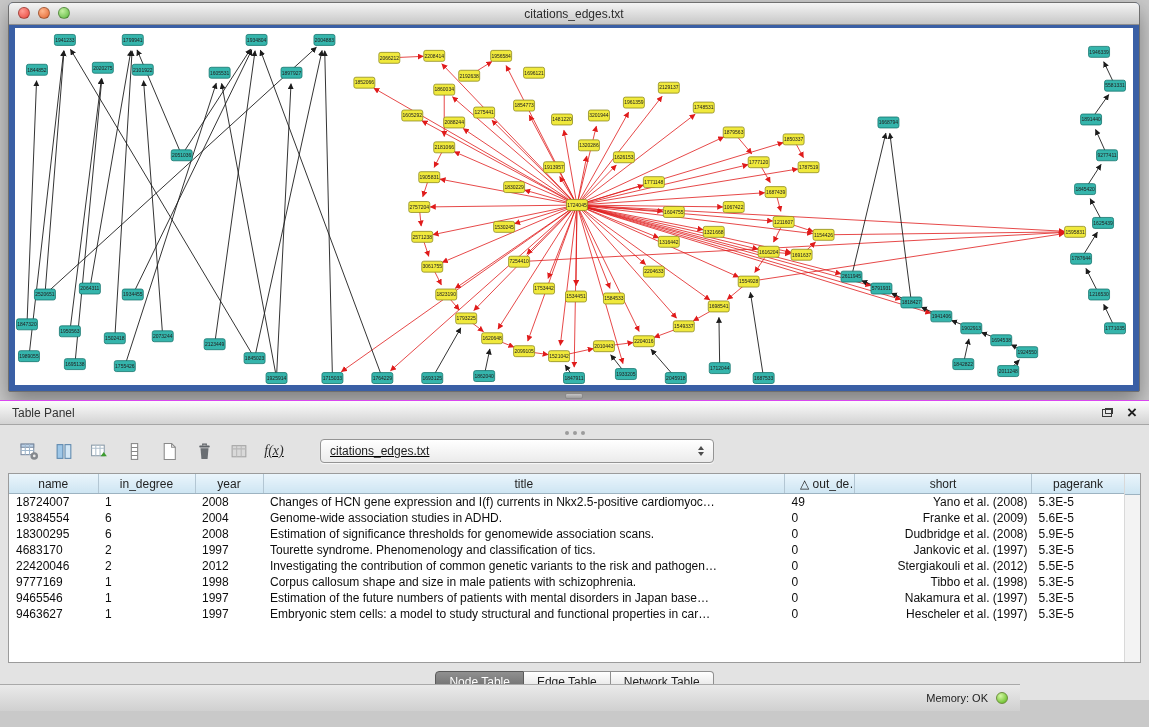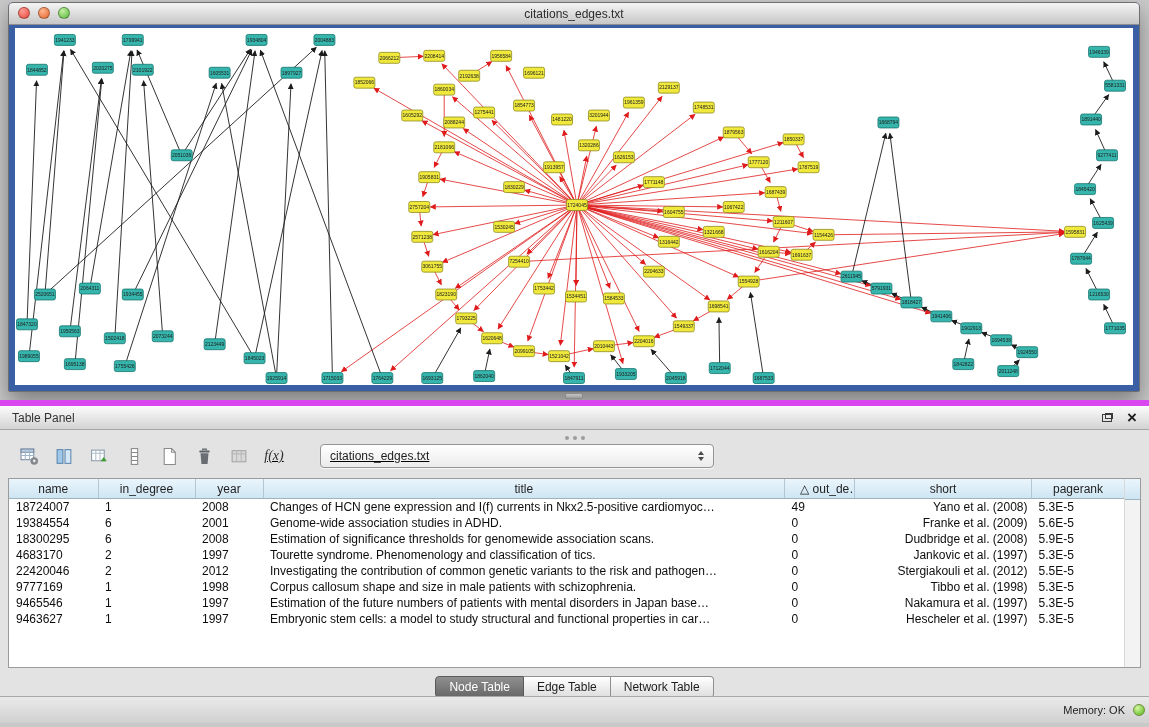--- a/index.html
+++ b/index.html
@@ -19,21 +19,21 @@
   .light.zoom{background:radial-gradient(circle at 35% 30%,#c3f0a2,#58b63a);}
   .canvas{position:absolute;left:6px;right:6px;top:25px;bottom:6px;background:#ffffff;overflow:hidden;}
   .canvas svg{display:block;width:100%;height:100%;}
 
   
   .split-handle{position:absolute;left:565px;top:393px;width:18px;height:6px;border-radius:2px;
                 background:linear-gradient(#c4c4c4,#9d9d9d);border:1px solid #8a8a8a;box-sizing:border-box;}
 
   
   .table-panel{position:absolute;left:0;top:400px;width:1149px;height:300px;background:#e3e3e3;
-               border-top:6px solid #d946ef;box-sizing:border-box;}
+               border-top:1px solid #d946ef;box-sizing:border-box;}
   .panel-header{height:23px;background:linear-gradient(#fcfcfc,#d3d3d3);border-bottom:1px solid #a6a6a6;
                 display:flex;align-items:center;padding:0 12px;}
   .panel-title{font-size:12px;color:#333;}
   .panel-header-icons{margin-left:auto;display:flex;align-items:center;gap:14px;}
   .float-icon{width:11px;height:9px;position:relative;display:inline-block;}
   .float-icon .sq1{position:absolute;left:0;bottom:0;width:8px;height:6px;border:1.4px solid #3a3a3a;}
   .float-icon .sq2{position:absolute;right:0;top:0;width:6px;height:4px;border:1.4px solid #3a3a3a;background:#e9e9e9;}
   .close-x{font-size:17px;font-weight:bold;color:#1d1d1d;line-height:14px;cursor:default;}
   .grip{display:flex;gap:4px;justify-content:center;margin:6px auto 2px;width:40px;}
   .grip i{width:4px;height:4px;border-radius:50%;background:#9c9c9c;display:block;}
@@ -61,23 +61,23 @@
 
   .tabs{display:flex;justify-content:center;margin-top:8px;}
   .tab{font-size:12px;line-height:14px;padding:3px 13px;border:1px solid #8f8f8f;
        background:linear-gradient(#ffffff,#dedede);color:#1e1e1e;cursor:default;}
   .tab + .tab{border-left:none;}
   .tab:first-child{border-radius:4px 0 0 4px;}
   .tab:last-child{border-radius:0 4px 4px 0;}
   .tab.active{background:linear-gradient(#909090,#676767);color:#fff;border-color:#5a5a5a;}
 
   
-  .status-bar{position:absolute;left:0;bottom:4px;width:1149px;height:27px;background:linear-gradient(#eaeaea,#d0d0d0);
+  .status-bar{position:absolute;left:0;bottom:16px;width:1020px;height:27px;background:linear-gradient(#eaeaea,#d0d0d0);
               border-top:1px solid #a9a9a9;display:flex;align-items:center;justify-content:flex-end;
-              padding:0 4px;gap:8px;box-sizing:border-box;}
+              padding:0 12px;gap:8px;box-sizing:border-box;}
   .memory-label{font-size:11px;color:#222;}
   .mem-light{width:12px;height:12px;border-radius:50%;border:1px solid #6d8f3e;box-sizing:border-box;
              background:radial-gradient(circle at 35% 30%,#d4f7a3,#54b413);}
 </style>
 </head>
 <body>
 
 <div class="desktop">
 
   <div class="net-window">
@@ -778,21 +778,21 @@
               <td>1</td>
               <td>2008</td>
               <td>Changes of HCN gene expression and I(f) currents in Nkx2.5-positive cardiomyoc…</td>
               <td>49</td>
               <td class="c-center">Yano et al. (2008)</td>
               <td>5.3E-5</td>
             </tr>
             <tr>
               <td>19384554</td>
               <td>6</td>
-              <td>2001</td>
+              <td>2004</td>
               <td>Genome-wide association studies in ADHD.</td>
               <td>0</td>
               <td class="c-center">Franke et al. (2009)</td>
               <td>5.6E-5</td>
             </tr>
             <tr>
               <td>18300295</td>
               <td>6</td>
               <td>2008</td>
               <td>Estimation of significance thresholds for genomewide association scans.</td>

